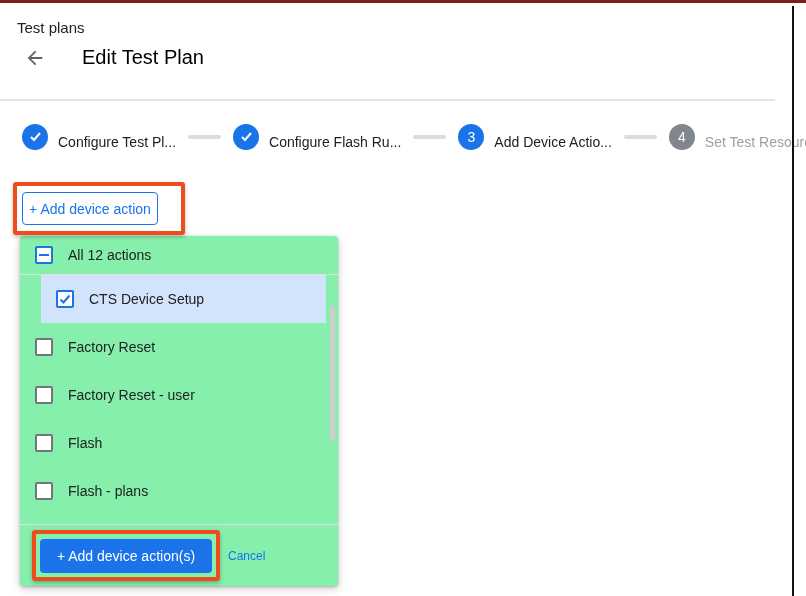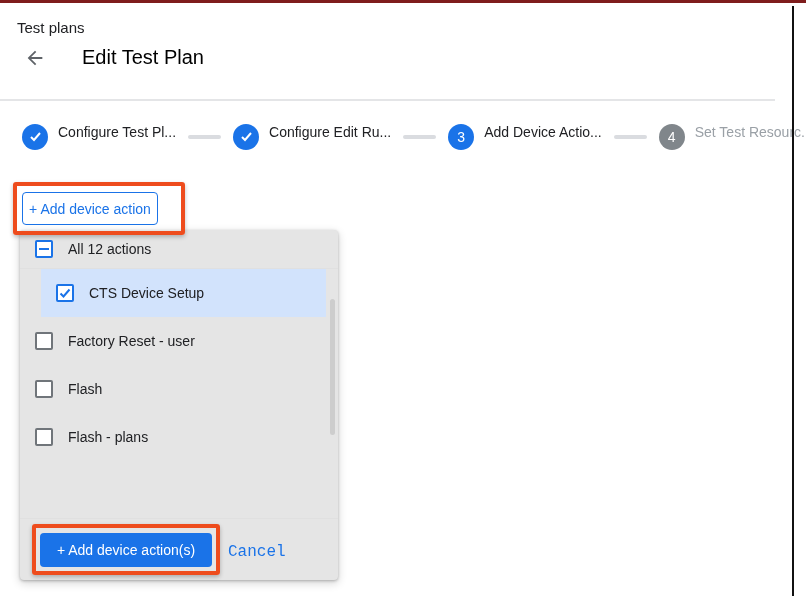--- a/index.html
+++ b/index.html
@@ -35,21 +35,21 @@
   .header-divider {
     position: absolute; left: 0; top: 96px; width: 775px; height: 2px;
     background: #e4e5e7;
   }
 
   
   .stepper {
     position: absolute; left: 22px; top: 120px; height: 27px;
     display: flex; align-items: center; white-space: nowrap;
   }
-  .step { display: flex; align-items: flex-start; }
+  .step { display: flex; align-items: flex-end; }
   .step-circle {
     width: 26px; height: 26px; border-radius: 50%;
     display: flex; align-items: center; justify-content: center;
     color: #ffffff; font-size: 14px; flex: none;
   }
   .step-circle.done, .step-circle.active { background: #1a73e8; }
   .step-circle.upcoming { background: #80868b; }
   .step-label { margin-left: 10px; font-size: 14px; color: #202124; }
   .step-label.upcoming { color: #9aa0a6; }
   .connector {
@@ -68,22 +68,22 @@
   
   .outlined-btn {
     position: absolute; left: 22px; top: 189px; width: 136px; height: 33px;
     background: #ffffff; border: 1px solid #1a73e8; border-radius: 4px;
     color: #1a73e8; font-size: 14px; font-family: "Liberation Sans", sans-serif;
     cursor: pointer;
   }
 
   
   .panel {
-    position: absolute; left: 20px; top: 227px; width: 318px; height: 350px;
-    background: #e5e5e5; border-radius: 4px; z-index: 10;
+    position: absolute; left: 20px; top: 233px; width: 318px; height: 350px;
+    background: #86efac; border-radius: 4px; z-index: 10;
     box-shadow: 0 1px 3px rgba(0,0,0,0.25), 0 3px 8px 1px rgba(0,0,0,0.14);
   }
   .row {
     display: flex; align-items: center; gap: 15px; padding-left: 15px;
     cursor: pointer;
   }
   .row-all { height: 38px; }
   .divider { height: 1px; background: #e0e0e0; }
   .list { margin-right: 12px; }
   .list .row { height: 48px; }
@@ -110,22 +110,22 @@
   .footer-divider { position: absolute; left: 0; top: 288px; width: 100%; height: 1px; background: #e0e0e0; }
   .hl-2 { left: 12px; top: 294px; width: 188px; height: 51px; }
   .filled-btn {
     position: absolute; left: 20px; top: 303px; width: 172px; height: 34px;
     background: #1a73e8; border: none; border-radius: 4px;
     color: #ffffff; font-size: 14px; font-family: "Liberation Sans", sans-serif;
     cursor: pointer;
   }
   .cancel-btn {
     position: absolute; left: 203px; top: 311px; padding: 2px 5px;
-    background: none; border: none; color: #1a73e8; font-size: 16px;
-    font-family: Liberation Mono, monospace; cursor: pointer;
+    background: none; border: none; color: #1a73e8; font-size: 12px;
+    font-family: Liberation Sans, sans-serif; cursor: pointer;
   }
 </style>
 </head>
 <body>
 
 <div class="app">
 
   <div class="breadcrumb">Test plans</div>
 
   <div class="back">
@@ -146,21 +146,21 @@
       </span>
       <span class="step-label">Configure Test Pl...</span>
     </div>
     <span class="connector"></span>
     <div class="step">
       <span class="step-circle done">
         <svg width="13" height="13" viewBox="0 0 13 13">
             <polyline points="2,7 5,10 11,3" fill="none" stroke="#ffffff" stroke-width="2"></polyline>
           </svg>
       </span>
-      <span class="step-label">Configure Edit Ru...</span>
+      <span class="step-label">Configure Flash Ru...</span>
     </div>
     <span class="connector"></span>
     <div class="step">
       <span class="step-circle active">3</span>
       <span class="step-label">Add Device Actio...</span>
     </div>
     <span class="connector"></span>
     <div class="step">
       <span class="step-circle upcoming">4</span>
       <span class="step-label upcoming">Set Test Resourc...</span>
@@ -184,20 +184,24 @@
       <div class="row selected">
         <span class="cb cb-blue">
           <svg width="12" height="12" viewBox="0 0 12 12">
               <polyline points="1.5,6.5 4.5,9.5 10.5,2.5" fill="none" stroke="#1a73e8" stroke-width="2"></polyline>
             </svg>
         </span>
         <span class="row-label">CTS Device Setup</span>
       </div>
       <div class="row">
         <span class="cb cb-empty"></span>
+        <span class="row-label">Factory Reset</span>
+      </div>
+      <div class="row">
+        <span class="cb cb-empty"></span>
         <span class="row-label">Factory Reset - user</span>
       </div>
       <div class="row">
         <span class="cb cb-empty"></span>
         <span class="row-label">Flash</span>
       </div>
       <div class="row">
         <span class="cb cb-empty"></span>
         <span class="row-label">Flash - plans</span>
       </div>

